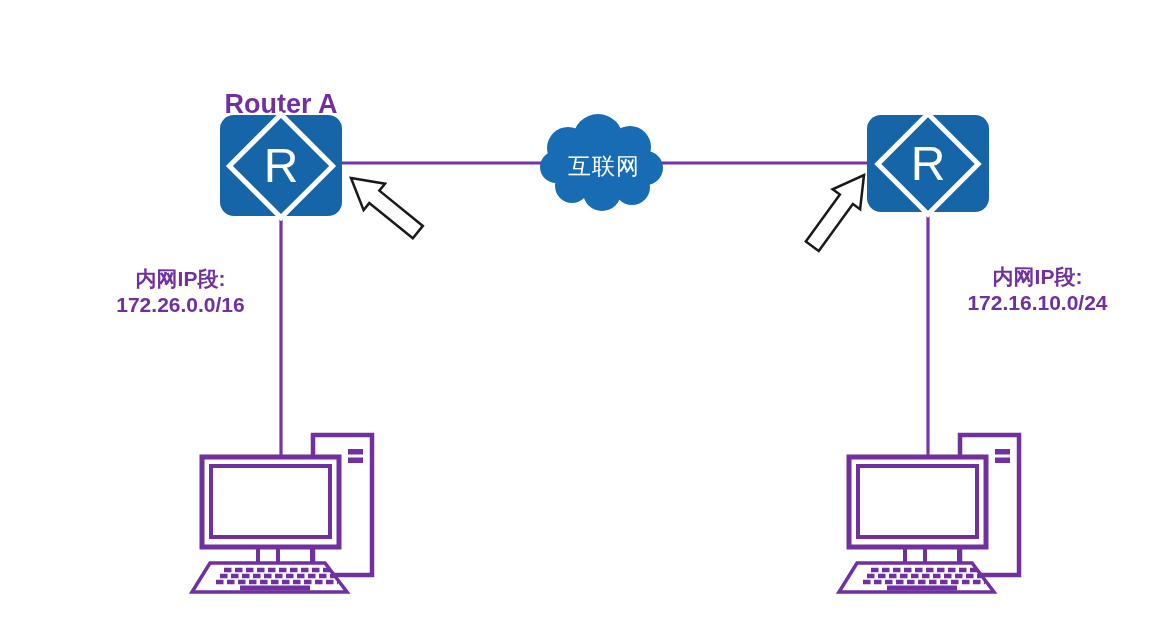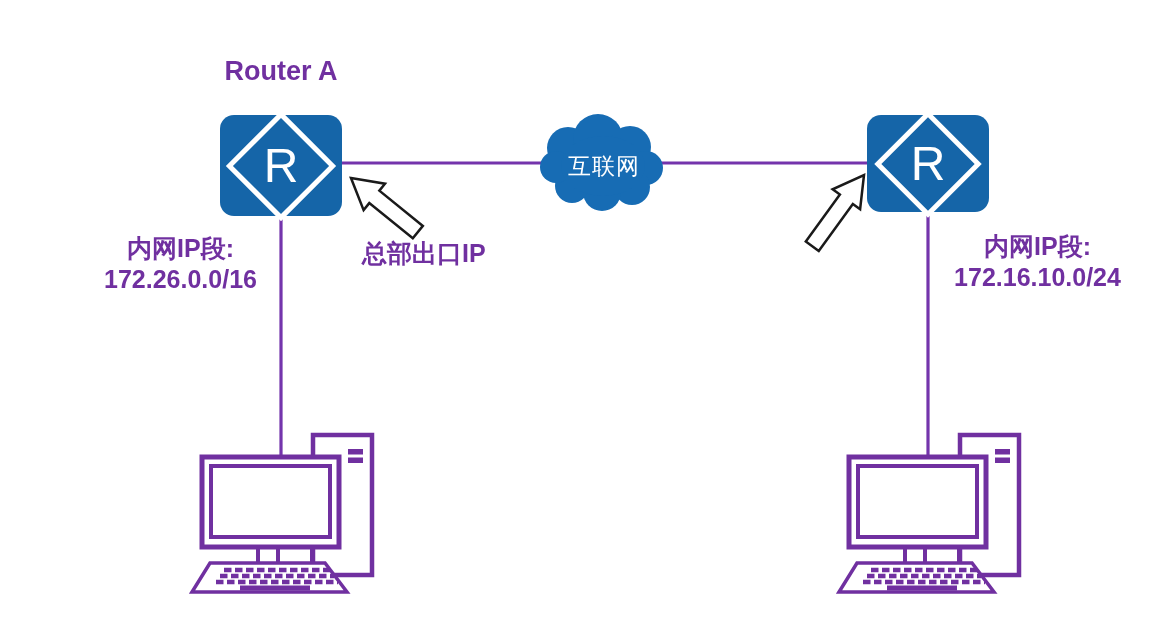--- a/index.html
+++ b/index.html
@@ -8,23 +8,23 @@
     --router-blue:#1565a8;
     --cloud-blue:#176cb4;
     --arrow-outline:#1a1a1a;
   }
   html,body{margin:0;padding:0;background:#fff;}
   .canvas{
     position:relative;width:1175px;height:634px;background:#ffffff;overflow:hidden;
     font-family:"Liberation Sans","DejaVu Sans",sans-serif;
   }
   .svg-layer{position:absolute;left:0;top:0;width:1175px;height:634px;}
-  .label{position:absolute;color:var(--purple);font-weight:700;white-space:nowrap;}
+  .label{position:absolute;color:var(--purple);font-weight:700;white-space:nowrap;margin-top:33px;}
   .router-label{font-size:27px;text-align:center;}
-  .ip-label{font-size:25px;line-height:1.22;text-align:center;white-space:pre-line;}
+  .ip-label{font-size:21px;line-height:1.22;text-align:center;white-space:pre-line;}
   .exit-label{font-size:25px;}
   .cloud-label{
     position:absolute;color:#ffffff;font-weight:400;font-size:23px;
     text-align:center;letter-spacing:1px;
   }
   .router{
     position:absolute;background:var(--router-blue);border-radius:14px;
   }
   .router .diamond{
     position:absolute;left:50%;top:50%;width:68px;height:68px;
@@ -100,15 +100,14 @@
     <span class="r-letter">R</span>
   </div>
 
   <div class="cloud-label" style="left:556px;top:151px;width:96px;">互联网</div>
 
   <div class="label ip-label" style="left:88px;top:233px;width:185px;">内网IP段:
 172.26.0.0/16</div>
   <div class="label ip-label" style="left:935px;top:231px;width:205px;">内网IP段:
 172.16.10.0/24</div>
 
-  <div class="label exit-label" style="left:362px;top:237px;">总部出口IP</div>
 
 </div>
 
 </body></html>

